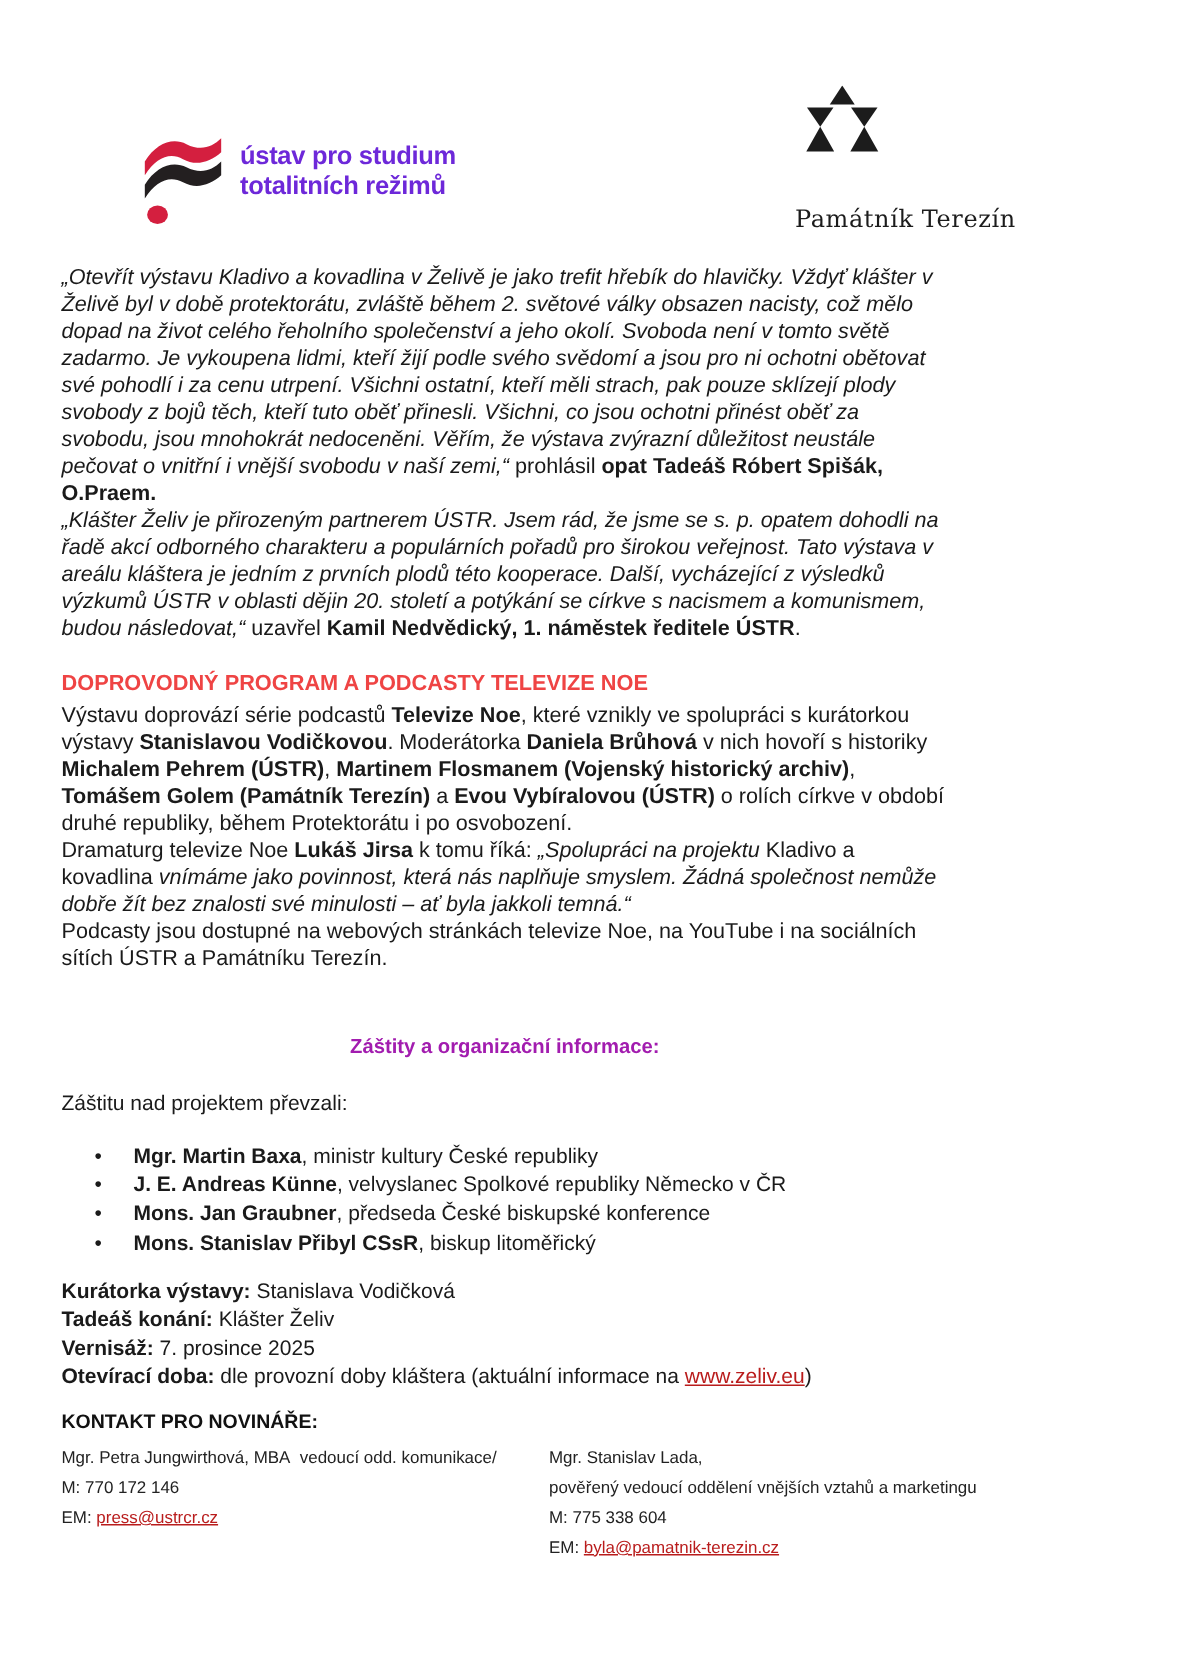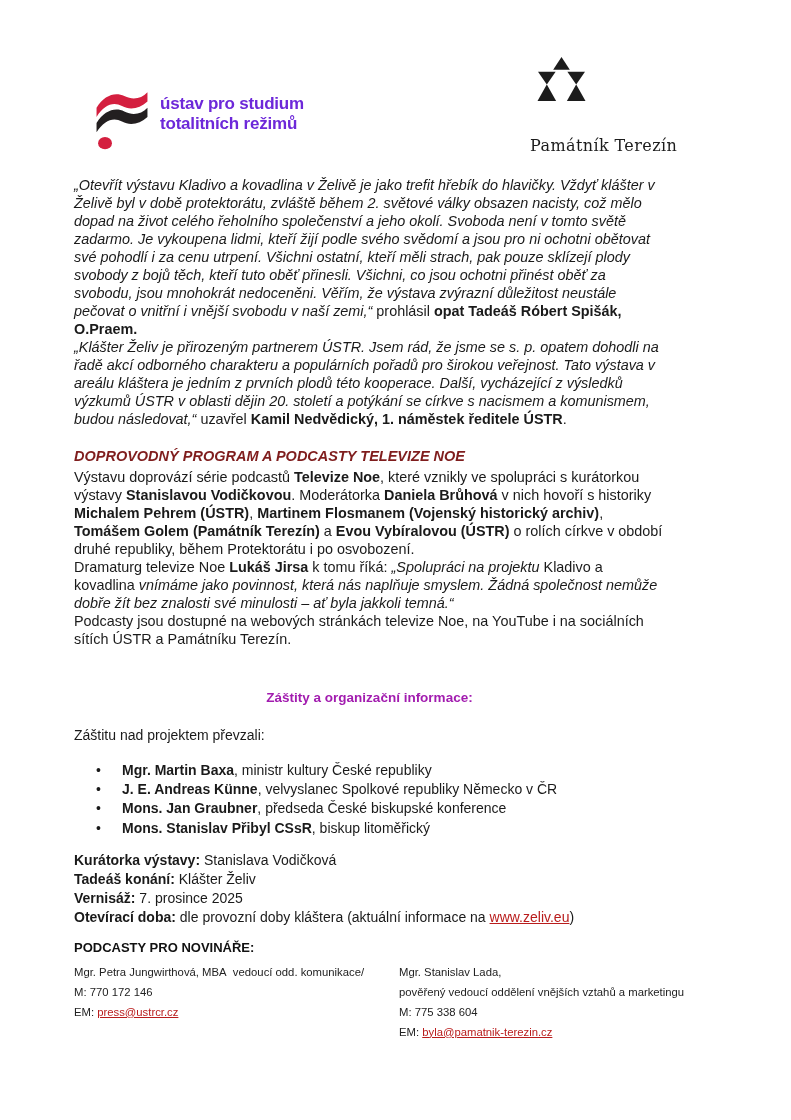--- a/index.html
+++ b/index.html
@@ -29,30 +29,29 @@
   .terezin-label {
     margin-top: 32px;
     font-family: "DejaVu Serif", serif;
     font-size: 16px;
     color: #1c1c1c;
     letter-spacing: 0.4px;
     white-space: nowrap;
     text-align: right;
   }
   
-  .content { padding-left: 74px; width: 591px; }
+  .content { padding-left: 41px; width: 591px; }
   p.body { margin: 0; font-size: 14.4px; line-height: 18px; }
   .p1 { margin-bottom: 7px; }
   .blue-heading {
     margin: 20px 0 3px 0;
     font-size: 14.5px;
     line-height: 17px;
     font-weight: bold;
-    color: #7f1d1d;
-    font-style: italic;
+    color: #ef4444;
   }
   .p4 { margin-top: 10px; }
   .p5 { margin-top: 14px; }
   .b { font-weight: bold; }
   .i { font-style: italic; }
   .link { color: #b91c1c; text-decoration: underline; cursor: pointer; }
   
   .org { margin-top: 42px; }
   .org-heading { margin: 0; font-size: 13.5px; line-height: 16px; font-weight: bold; color: #a21caf; text-align: center; }
   .org-intro { margin: 21px 0 0 0; font-size: 14px; line-height: 17px; }
@@ -118,21 +117,21 @@
       </ul>
       <div class="details">
         <div><span class="b">Kurátorka výstavy:</span><span> Stanislava Vodičková</span></div>
         <div><span class="b">Tadeáš konání:</span><span> Klášter Želiv</span></div>
         <div><span class="b">Vernisáž:</span><span> 7. prosince 2025</span></div>
         <div><span class="b">Otevírací doba:</span><span> dle provozní doby kláštera (aktuální informace na </span><a class="link" href="#">www.zeliv.eu</a><span>)</span></div>
       </div>
     </div>
 
     <div class="contact">
-      <h3 class="contact-heading">PODCASTY PRO NOVINÁŘE:</h3>
+      <h3 class="contact-heading">KONTAKT PRO NOVINÁŘE:</h3>
       <div class="contact-cols">
         <div class="contact-col left">
           <div><span>Mgr. Petra Jungwirthová, MBA&nbsp; vedoucí odd. komunikace/</span></div>
           <div><span>M: 770 172 146</span></div>
           <div><span>EM: </span><a class="link" href="#">press@ustrcr.cz</a></div>
         </div>
         <div class="contact-col right">
           <div><span>Mgr. Stanislav Lada,</span></div>
           <div><span>pověřený vedoucí oddělení vnějších vztahů a marketingu</span></div>
           <div><span>M: 775 338 604</span></div>

